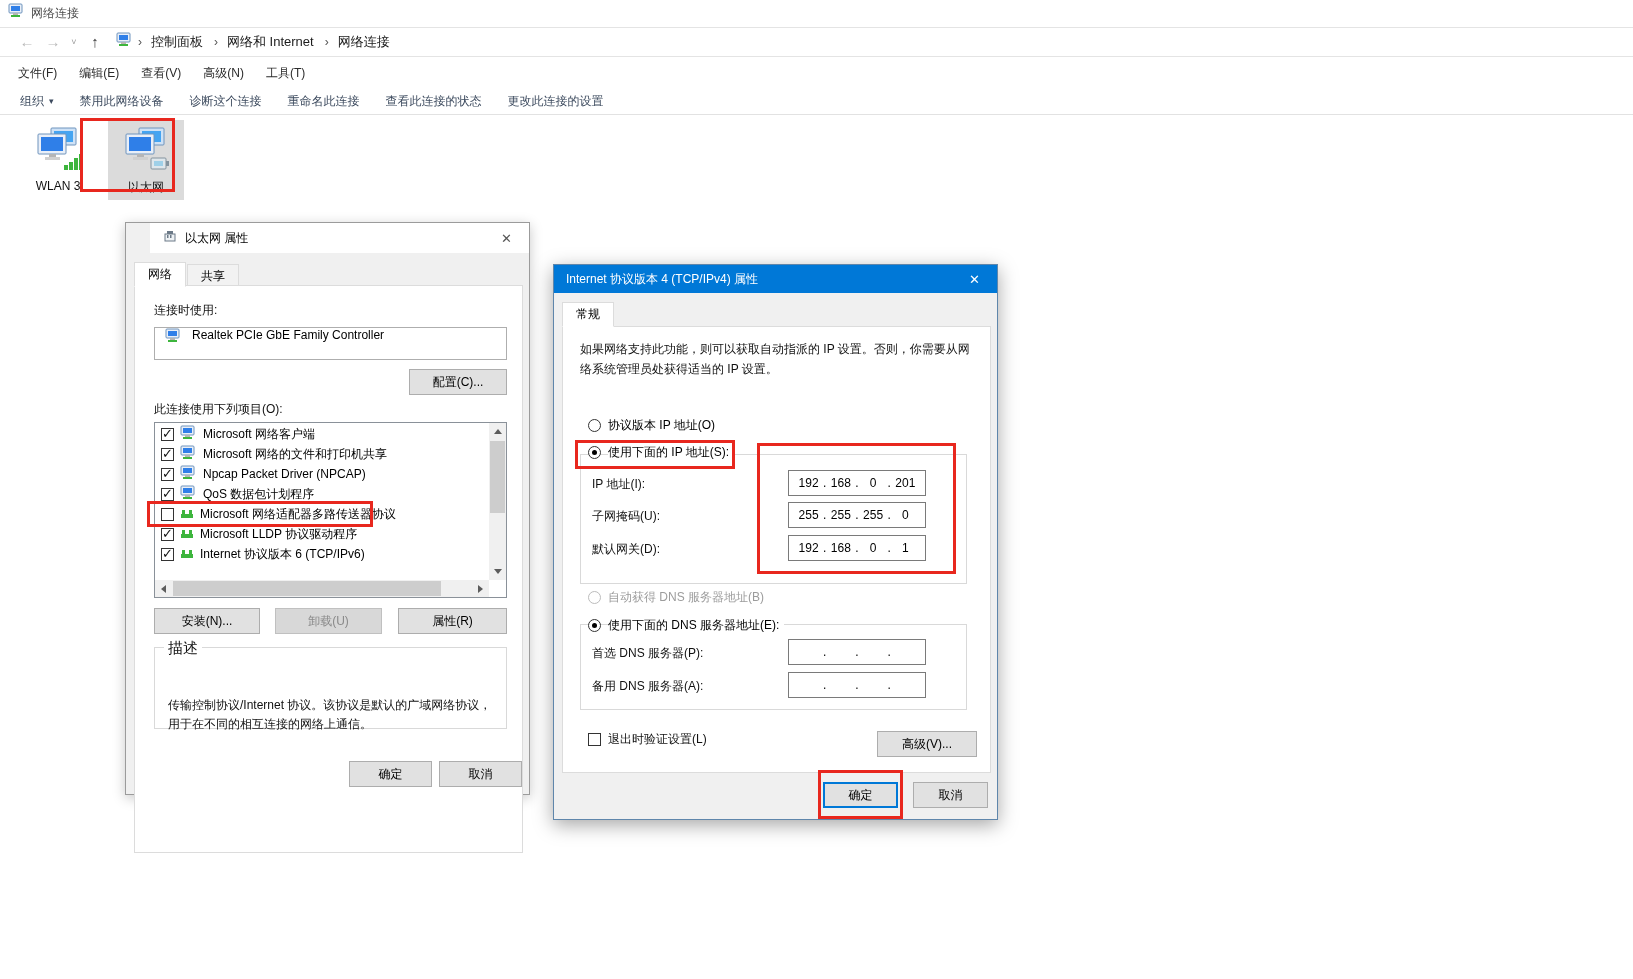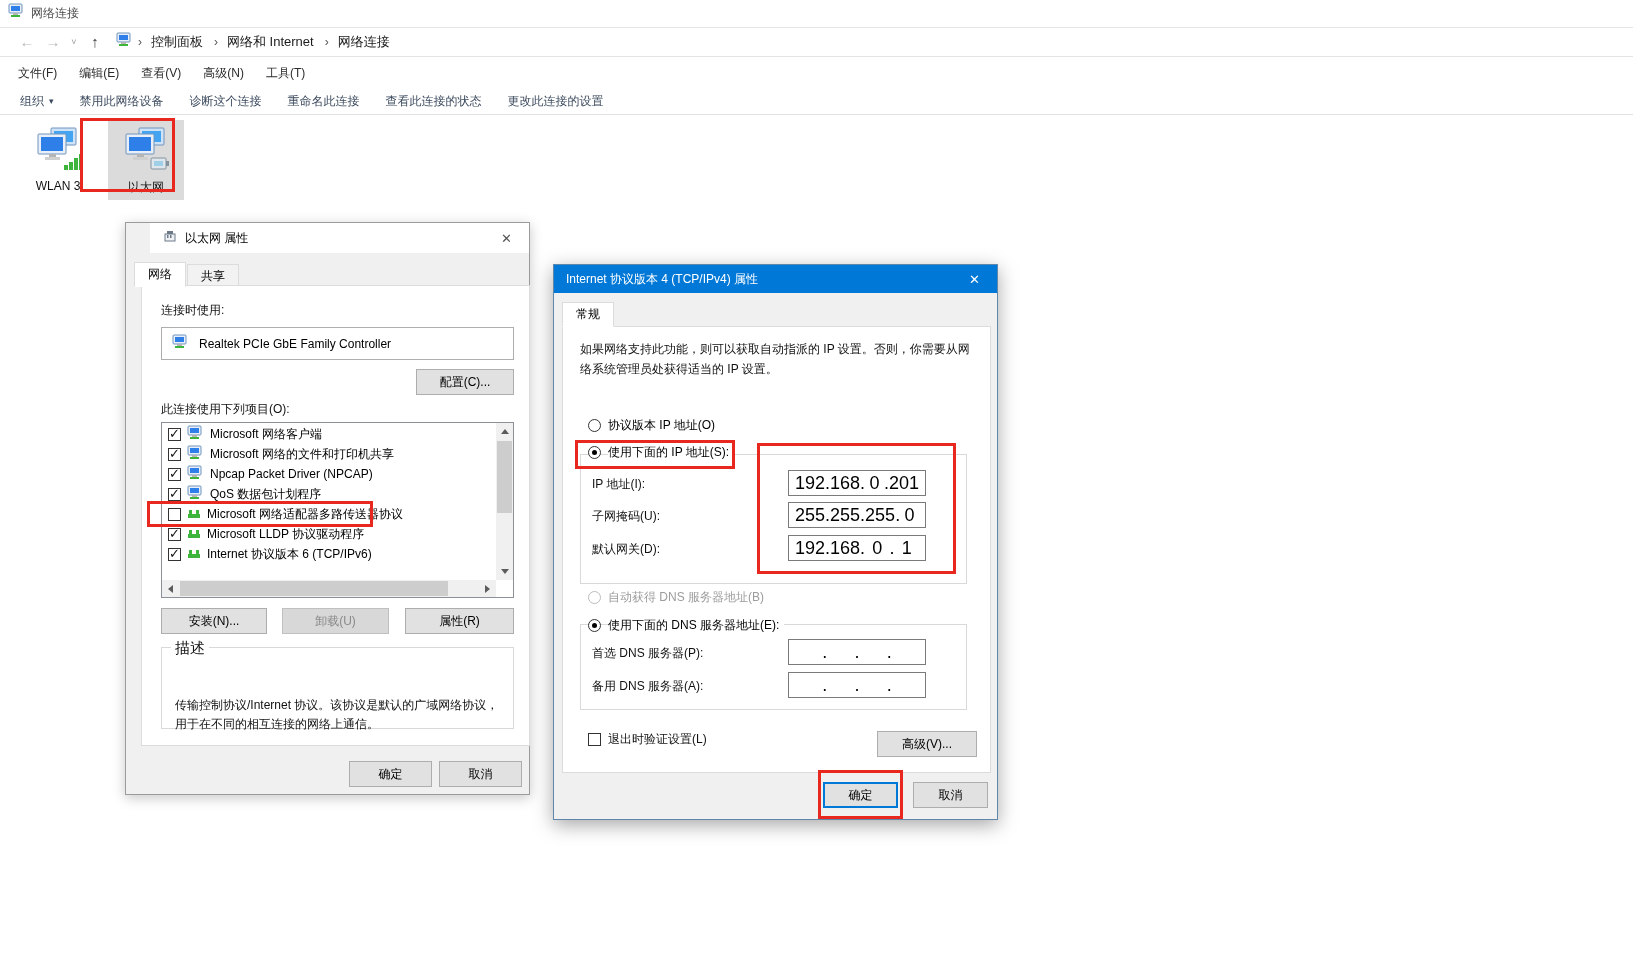--- a/index.html
+++ b/index.html
@@ -50,22 +50,22 @@
   .cbx{width:13px; height:13px; border:1px solid #333; background:#fff; position:relative; flex:none;}
   .cbx.checked::after{content:"✓"; position:absolute; top:-3px; left:0; font-size:13px; font-weight:bold; color:#101010;}
   .slabel{position:absolute; font-size:12px; color:#111; white-space:nowrap;}
   .annot{position:absolute; border:3px solid var(--annot); z-index:40; pointer-events:none;}
 
   
   .dlg-eth{left:125px; top:222px; width:405px; height:573px; border:1px solid #9b9b9b; box-shadow:0 3px 12px rgba(0,0,0,.22);}
   .eth-titlebar{position:absolute; left:0; top:0; right:0; height:30px; background:#fff; display:flex; align-items:center; padding-left:13px; gap:8px;margin-left:24px;}
   .eth-titlebar .tt{font-size:12px; color:#000;}
   .eth-close{position:absolute; right:0; top:0; width:45px; height:30px; display:flex; align-items:center; justify-content:center; font-size:13px; color:#555;}
-  .eth-page{left:15px; top:62px; width:389px; height:461px;}
-  .nicbox{position:absolute; left:19px; top:41px; width:353px; height:33px; background:#fff; border:1px solid #aeaeae; display:flex; align-items:center; gap:10px; padding-left:10px; font-size:12px;}
+  .eth-page{left:8px; top:62px; width:389px; height:568px;}
+  .nicbox{position:absolute; left:19px; top:41px; width:353px; height:33px; background:#fff; border:1px solid #aeaeae; display:flex; align-items:flex-start; gap:10px; padding-left:10px; font-size:12px;}
   .listbox{position:absolute; left:19px; top:136px; width:353px; height:176px; background:#fff; border:1px solid #8a9199;}
   .listrows{position:absolute; left:1px; top:1px; right:17px; bottom:17px; overflow:hidden;}
   .lrow{display:flex; align-items:center; height:20px; gap:6px; padding-left:5px; font-size:12px; white-space:nowrap;}
   .vsb{position:absolute; right:0; top:0; bottom:17px; width:17px; background:#f0f0f0;}
   .hsb{position:absolute; left:0; right:17px; bottom:0; height:17px; background:#f0f0f0;}
   .sb-btn{position:absolute; width:17px; height:17px; display:flex; align-items:center; justify-content:center;}
   .tri{width:0; height:0;}
   .tri.up{border-left:4px solid transparent; border-right:4px solid transparent; border-bottom:5px solid #5c5c5c;}
   .tri.down{border-left:4px solid transparent; border-right:4px solid transparent; border-top:5px solid #5c5c5c;}
   .tri.left{border-top:4px solid transparent; border-bottom:4px solid transparent; border-right:5px solid #5c5c5c;}
@@ -75,21 +75,21 @@
   .descbox{position:absolute; left:19px; top:361px; width:353px; height:82px;}
   .desc-text{position:absolute; left:13px; top:12px; width:328px; font-size:12px; line-height:19px; color:#111;margin-top:36px;}
 
   
   .dlg-ip{left:553px; top:232px; width:445px; height:556px; border:1px solid #5f86ab; box-shadow:0 5px 18px rgba(0,0,0,.35);margin-top:32px;}
   .ip-titlebar{position:absolute; left:0; top:0; right:0; height:28px; background:var(--accent); display:flex; align-items:center; padding-left:12px;}
   .ip-titlebar .tt{font-size:12px; color:#fff;}
   .ip-close{position:absolute; right:0; top:0; width:45px; height:28px; display:flex; align-items:center; justify-content:center; color:#fff; font-size:13px;}
   .ip-page{left:8px; top:61px; width:429px; height:447px;}
   .intro{position:absolute; left:17px; top:12px; width:396px; font-size:12px; line-height:20px; color:#111;}
-  .ipfield{position:absolute; width:138px; height:26px; background:#fff; border:1px solid #7a7a7a; display:flex; align-items:center; font-size:18px; color:#000; padding:0 6px;}
+  .ipfield{position:absolute; width:138px; height:26px; background:#fff; border:1px solid #7a7a7a; display:flex; align-items:center; font-size:12px; color:#000; padding:0 6px;}
   .ipfield .oct{flex:1; text-align:center;}
   .ipfield .sep{width:5px; text-align:center;}
 </style>
 </head>
 <body>
 
 <div class="screen">
 
   <div class="titlebar">
     <span class="icon16"><svg width="17" height="16" viewBox="0 0 17 16">

